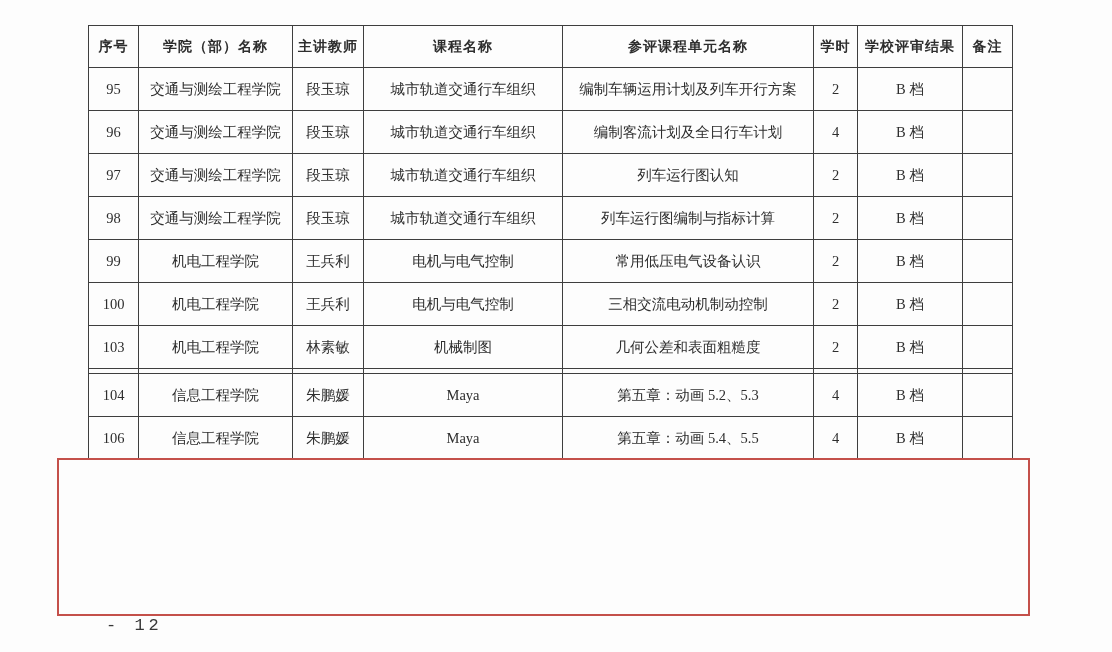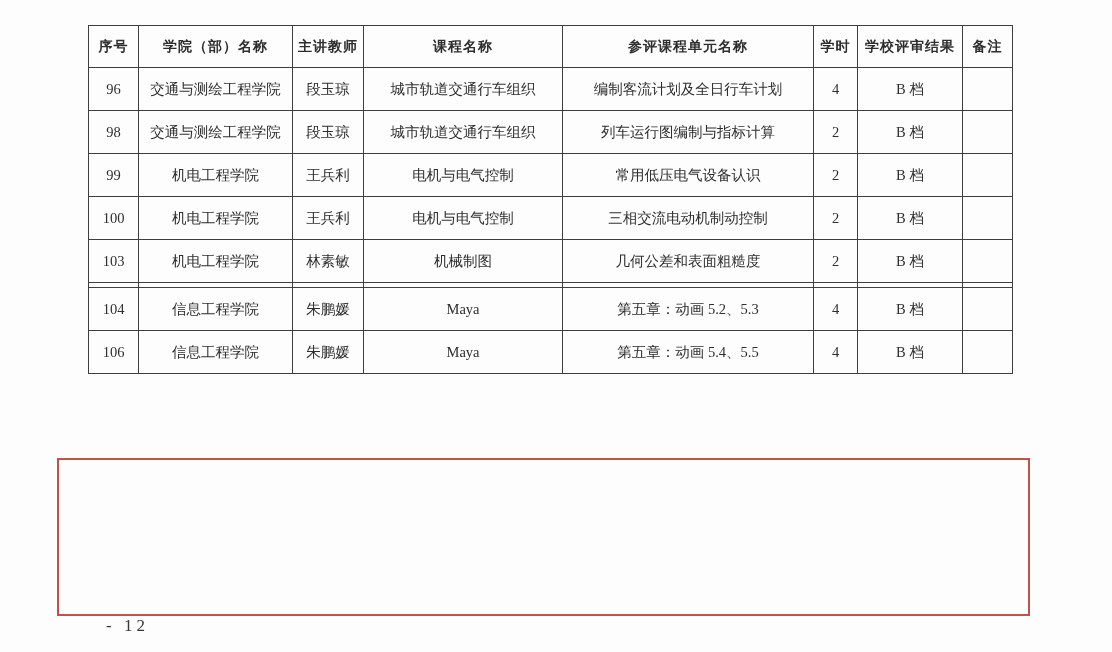--- a/index.html
+++ b/index.html
@@ -56,20 +56,21 @@
     border: 2px solid #c4504a;
     pointer-events: none;
   }
   .page-number {
     position: absolute;
     left: 106px;
     top: 616px;
     font-size: 17px;
     letter-spacing: 4px;
     color: #383838;
+    font-family: Liberation Mono, monospace;
   }
 </style>
 </head>
 <body style="background: rgb(253, 253, 253);">
 
 <div class="doc">
 
   <table class="eval-table">
     <colgroup>
       <col style="width:50px">
@@ -88,26 +89,46 @@
         <th>主讲教师</th>
         <th>课程名称</th>
         <th>参评课程单元名称</th>
         <th>学时</th>
         <th>学校评审结果</th>
         <th>备注</th>
       </tr>
     </thead>
     <tbody>
         <tr>
+          <td>95</td>
+          <td>交通与测绘工程学院</td>
+          <td>段玉琼</td>
+          <td>城市轨道交通行车组织</td>
+          <td>编制车辆运用计划及列车开行方案</td>
+          <td>2</td>
+          <td>B 档</td>
+          <td></td>
+        </tr>
+        <tr>
           <td>96</td>
           <td>交通与测绘工程学院</td>
           <td>段玉琼</td>
           <td>城市轨道交通行车组织</td>
           <td>编制客流计划及全日行车计划</td>
           <td>4</td>
+          <td>B 档</td>
+          <td></td>
+        </tr>
+        <tr>
+          <td>97</td>
+          <td>交通与测绘工程学院</td>
+          <td>段玉琼</td>
+          <td>城市轨道交通行车组织</td>
+          <td>列车运行图认知</td>
+          <td>2</td>
           <td>B 档</td>
           <td></td>
         </tr>
         <tr>
           <td>98</td>
           <td>交通与测绘工程学院</td>
           <td>段玉琼</td>
           <td>城市轨道交通行车组织</td>
           <td>列车运行图编制与指标计算</td>
           <td>2</td>

